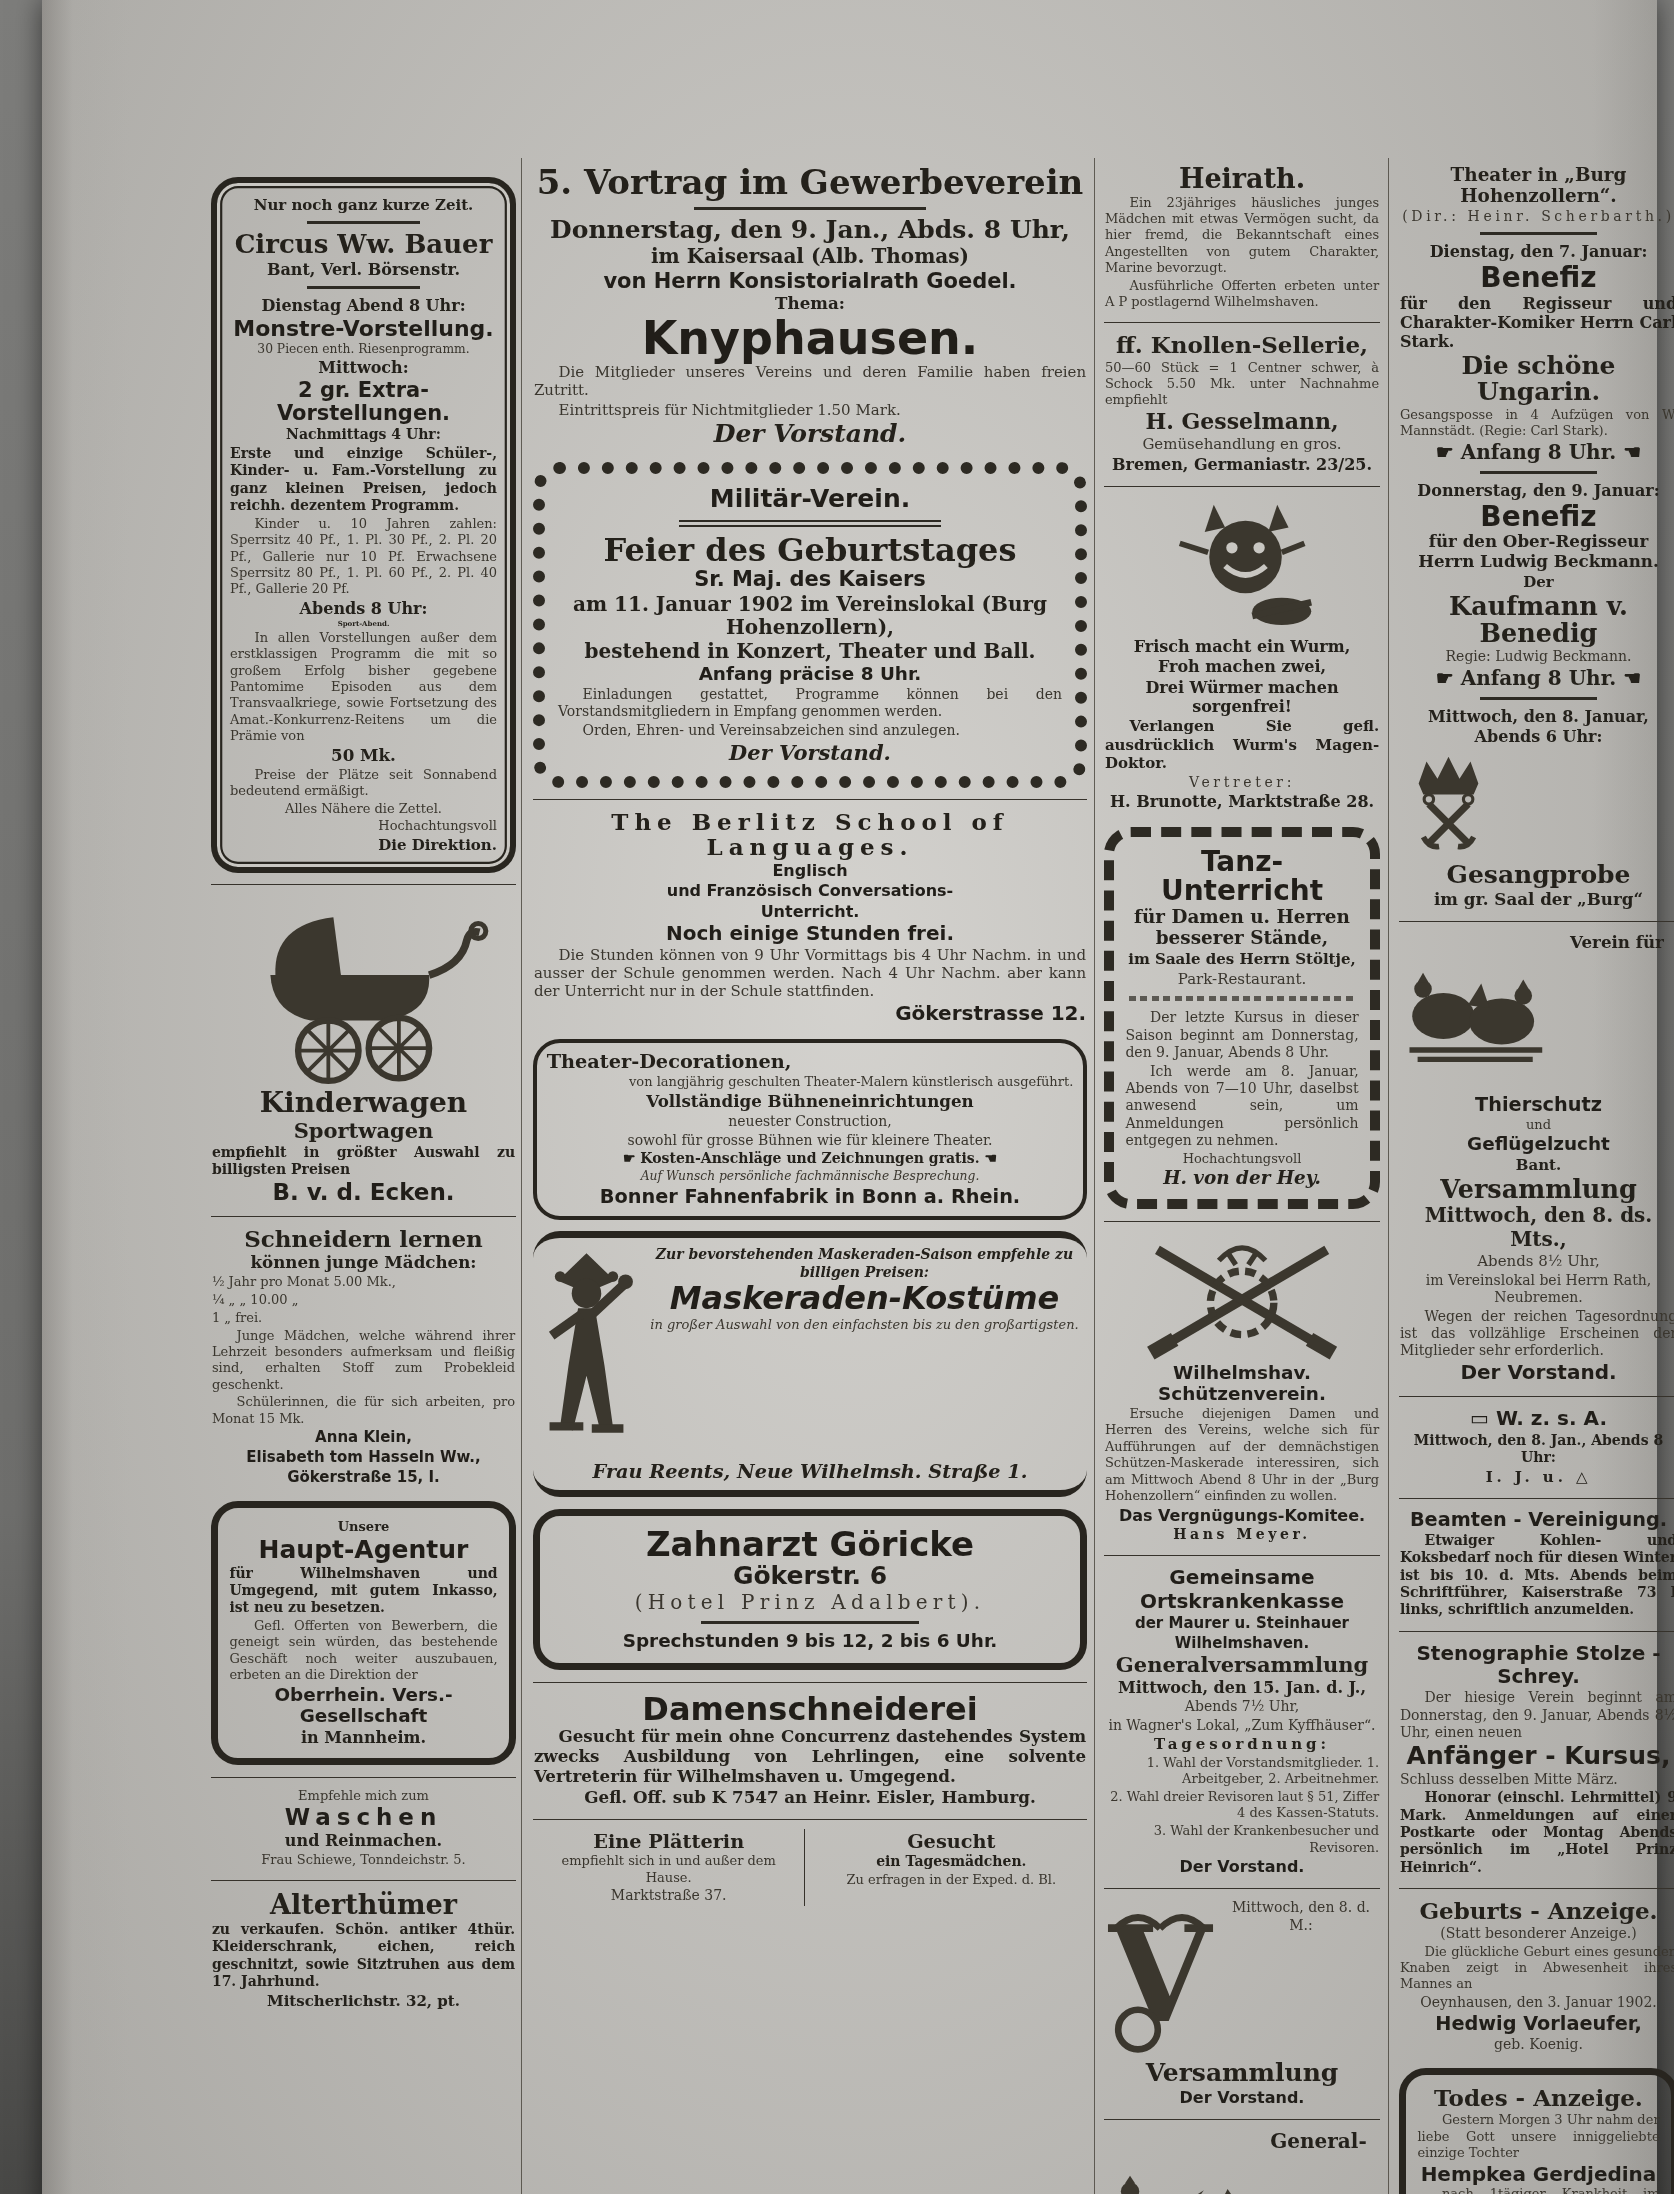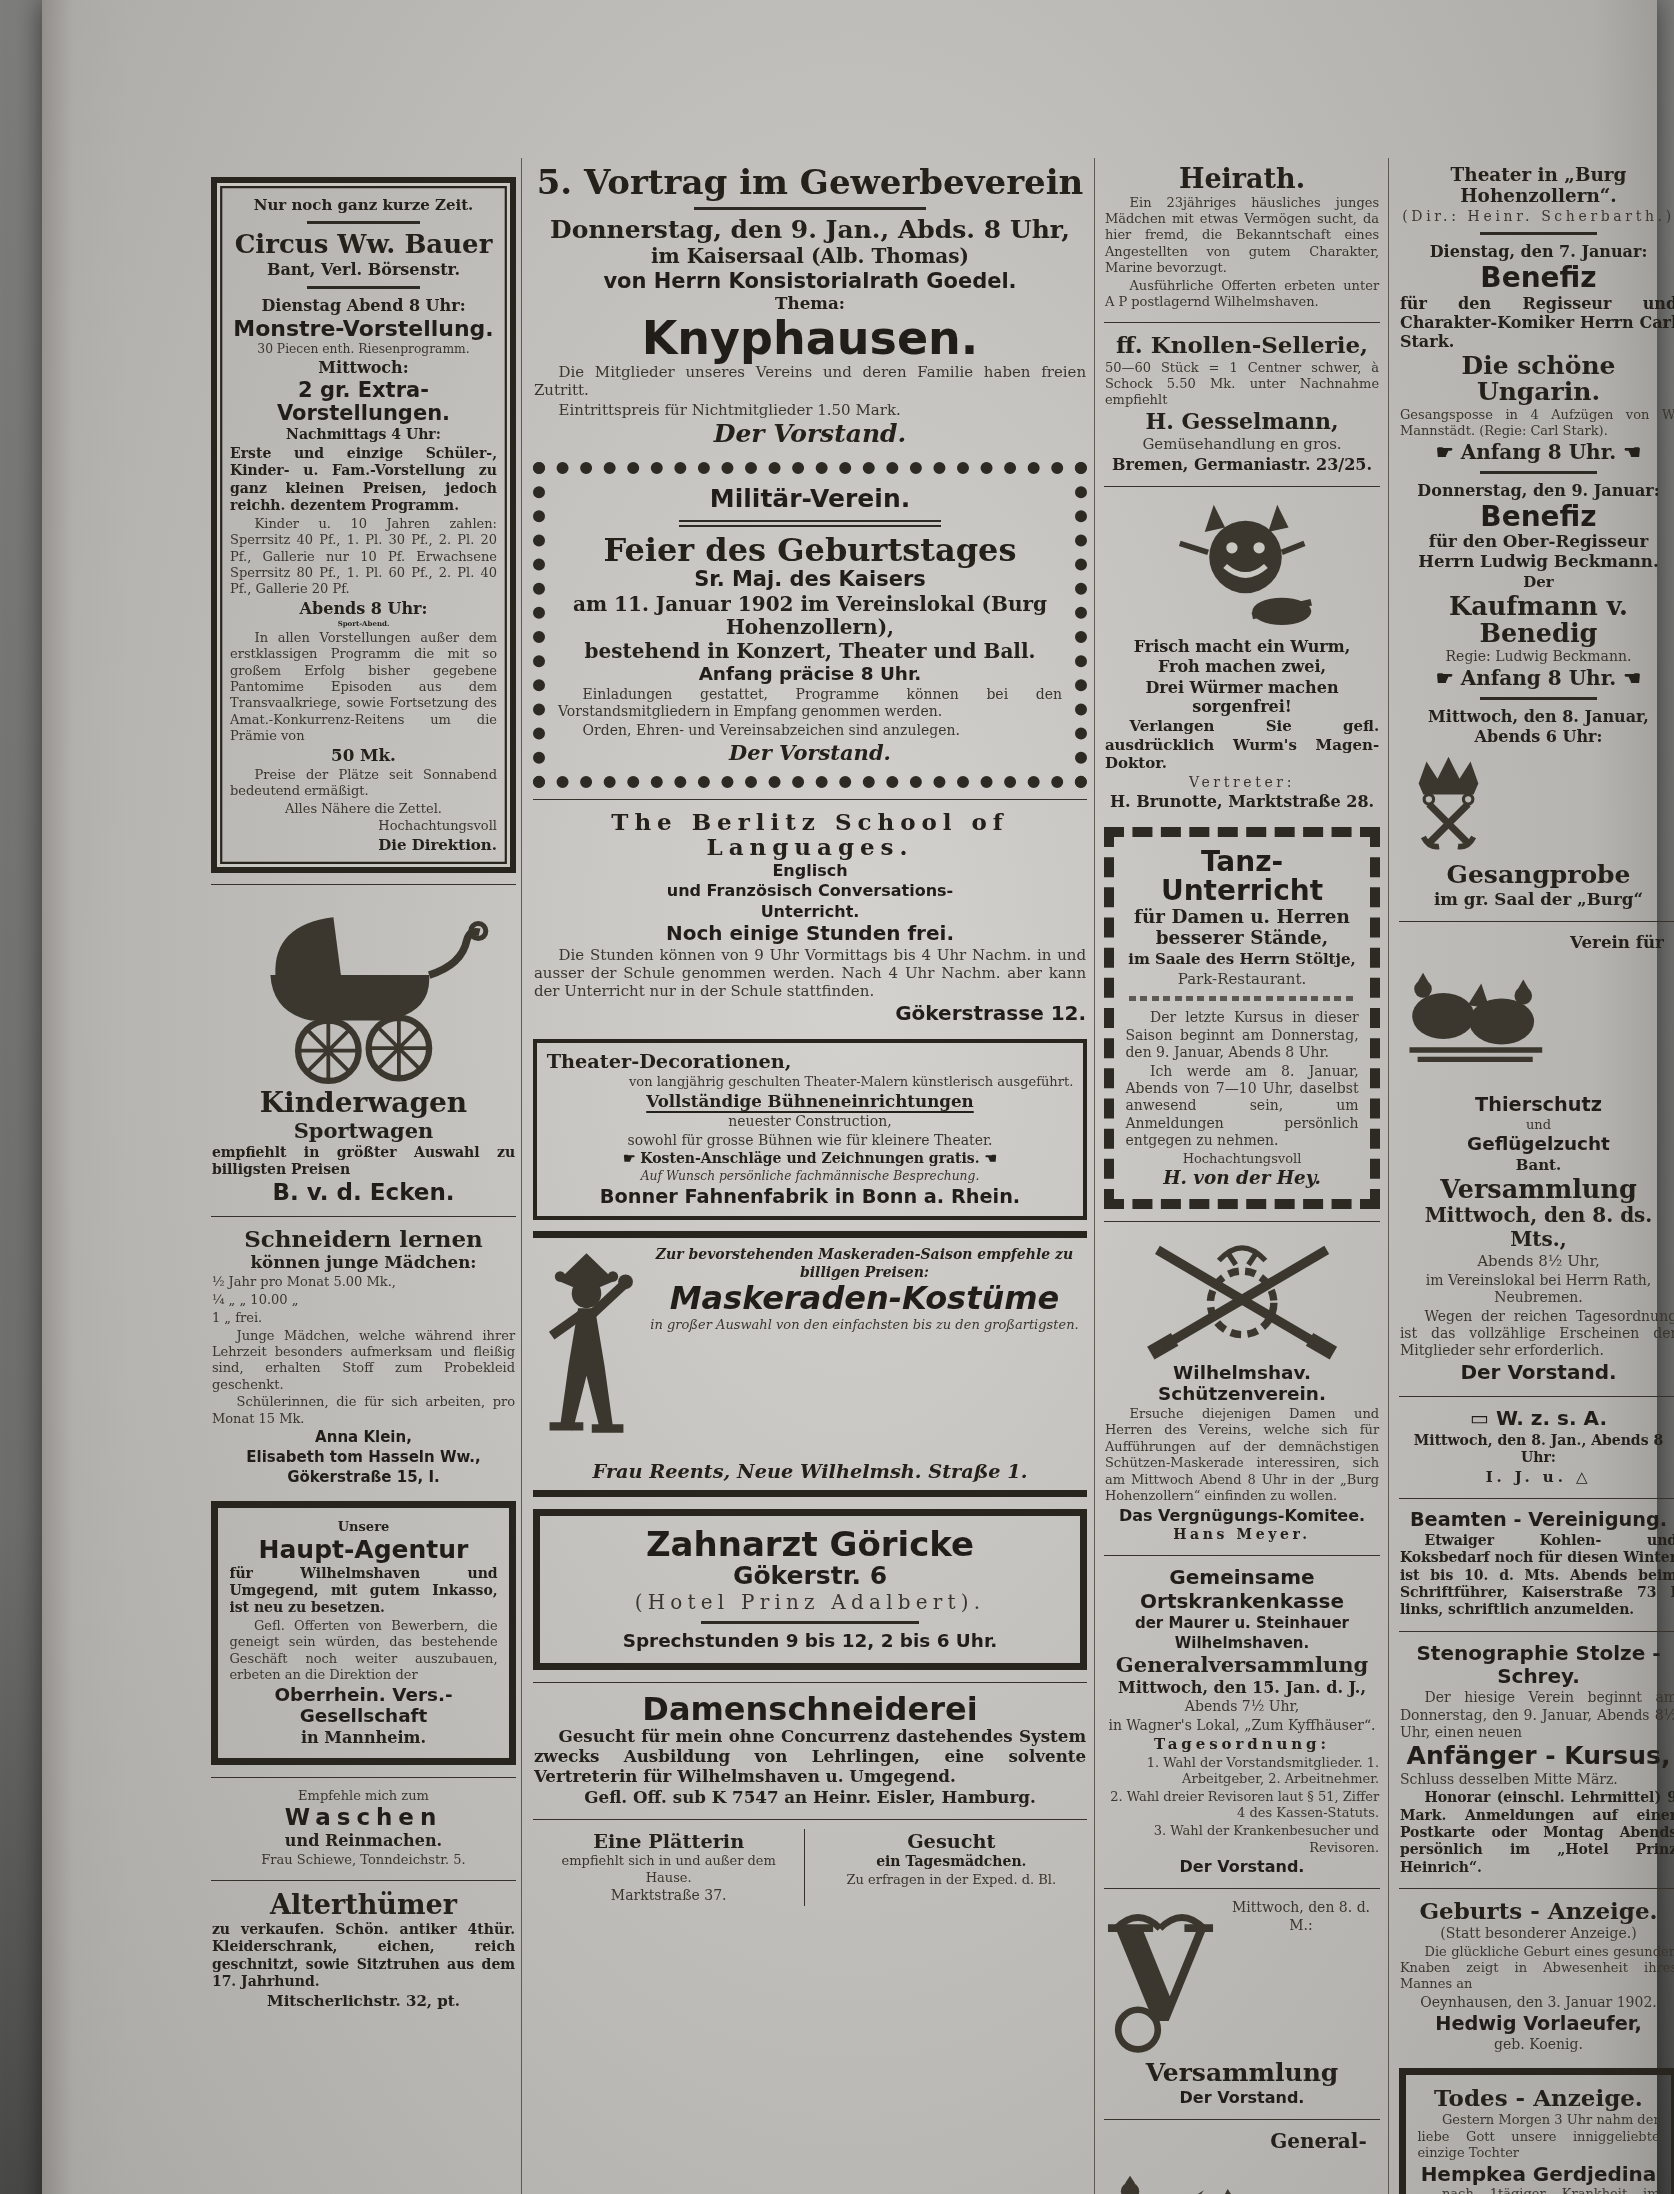--- a/index.html
+++ b/index.html
@@ -20,37 +20,37 @@
   .col{position:absolute;top:161px;}
   #col1{left:169px;width:305px;top:166px;}
   #col2{left:491px;width:554px;}
   #col3{left:1062px;width:276px;}
   #col4{left:1357px;width:279px;}
   .vsep{position:absolute;top:158px;width:1.3px;height:2203px;background:#46423a;opacity:.8;}
   #sep1{left:479px;}#sep2{left:1052px;}#sep3{left:1346px;}
 
   .ad{padding:2.6px 0.9px;}
   .col > .ad:not(.boxed):not(:first-child){border-top:1.8px solid #36322b;padding-top:8.8px;margin-top:8px;}
-  .boxed{margin:11.4px 0;}
+  .boxed{margin:11.4px 0;border-radius:27px;}
   .box-ornate{border:6.6px solid #28251f;box-shadow:inset 0 0 0 3.1px #c9c7c2, inset 0 0 0 5.3px #28251f;padding:11.4px 13px;}
   .box-heavy{border:7px solid #28251f;padding:9.7px 11.4px;}
   .box-chain{border:12px dotted #2d2a23;padding:10.5px 13px;}
   .box-leaf{border:10px dashed #2d2a23;padding:8.8px 11.4px;}
   .box-med{border:4px solid #28251f;padding:7px 9.7px;}
   .box-tb{border-top:7px solid #28251f;border-bottom:7px solid #28251f;padding:7px 2.6px;font-style:italic;}
 
   .line{margin:1.3px 0;}
   .F{font-family:"DejaVu Serif","Liberation Serif",serif;font-weight:700;color:#24211b;}
   .A{font-family:"DejaVu Sans","Liberation Sans",sans-serif;font-weight:700;color:#211e19;}
   .n{font-weight:400;color:#3a362e;}
   .ctr{text-align:center}.rgt{text-align:right}.jst{text-align:justify}
   .ind{text-indent:24.6px}.it{font-style:italic}.sp{letter-spacing:.26em}
   .li{padding-left:28px;text-indent:-23px;text-align:right}
   .clr{clear:both}
-  .u{text-decoration:underline;text-decoration-thickness:1.8px;text-underline-offset:4px;}
+  .u{text-decoration-thickness:1.8px;text-underline-offset:4px;}
   .z105{font-size:46px;line-height:1.02}
   .z78{font-size:34px;line-height:1.04}.z72{font-size:32px;line-height:1.04}.z64{font-size:28px;line-height:1.05}
   .z62{font-size:27px;line-height:1.05}.z60{font-size:26px;line-height:1.05}
   .z58{font-size:25.5px;line-height:1.06}.z56{font-size:25px;line-height:1.06}
   .z52{font-size:23px;line-height:1.08}.z50{font-size:22px;line-height:1.08}
   .z48{font-size:21px;line-height:1.1}.z46{font-size:20px;line-height:1.1}
   .z44{font-size:19.3px;line-height:1.12}.z42{font-size:18.4px;line-height:1.14}
   .z40{font-size:20px;line-height:1.16}.z38{font-size:16.7px;line-height:1.18}
   .z36{font-size:16px;line-height:1.2}.z34{font-size:15px;line-height:1.22}
   .z32{font-size:14px;line-height:1.24}.z30{font-size:13px;line-height:1.26}

